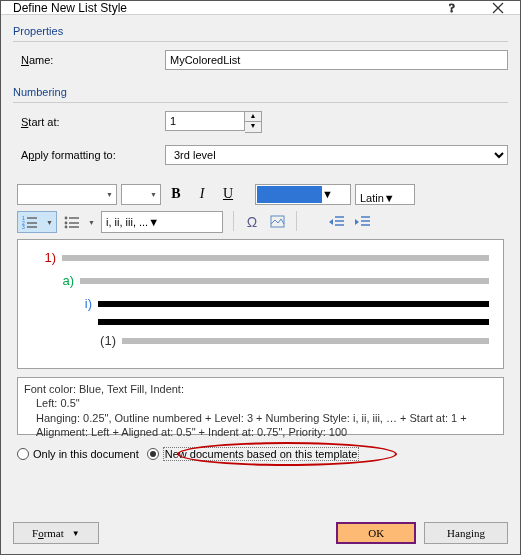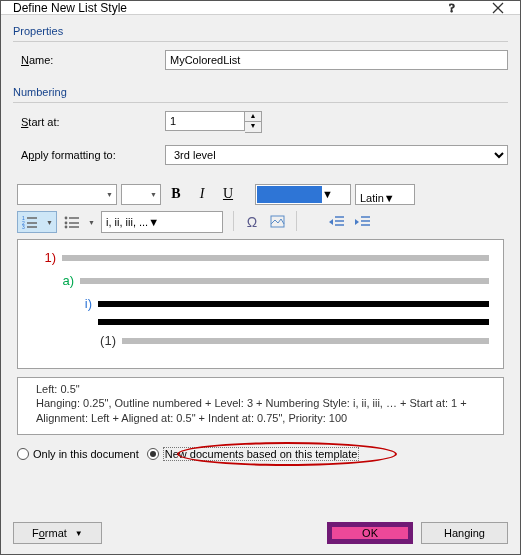--- a/index.html
+++ b/index.html
@@ -290,33 +290,34 @@
     width: 220px;
     height: 24px;
     pointer-events: none;
   }
 
   
   .footer {
     display: flex;
     align-items: center;
     padding: 6px 12px 10px 12px;
+    font-family: Liberation Serif, serif;
   }
   .btn-footer {
     height: 22px;
     border: 1px solid #a0a0a0;
     background: #e8e8e8;
     padding: 0 18px;
     display: flex;
     align-items: center;
     font-size: 11px;
   }
   .btn-footer.ok {
-    border: 5px solid #701a75;
-    background: #ec4899;
+    border: 2px solid #701a75;
+    background: #fdba74;
   }
   .spacer { flex: 1; }
 
   svg { display: block; }
 </style>
 </head>
 <body>
 
 <div class="window">
 
@@ -460,20 +461,21 @@
         <div class="pv-label" style="width:66px;"></div>
         <div class="pv-line black-line"></div>
       </div>
       <div class="pv-row" style="margin-bottom:0">
         <div class="pv-label" style="color:#333; width:90px;">(1)</div>
         <div class="pv-line gray-line"></div>
       </div>
     </div>
 
     <div class="desc-box">
+      <div>Font color: Blue, Text Fill, Indent:</div>
       <div style="padding-left:12px">Left:  0.5"</div>
       <div style="padding-left:12px">Hanging:  0.25", Outline numbered + Level: 3 + Numbering Style: i, ii, iii, … + Start at: 1 + Alignment: Left + Aligned at:  0.5" + Indent at:  0.75", Priority: 100</div>
     </div>
 
     <div class="radio-row">
       <label class="radio-item">
         <span class="radio-circle"></span>
         <span>Only in this document</span>
       </label>
       <label class="radio-item" style="position:relative">

